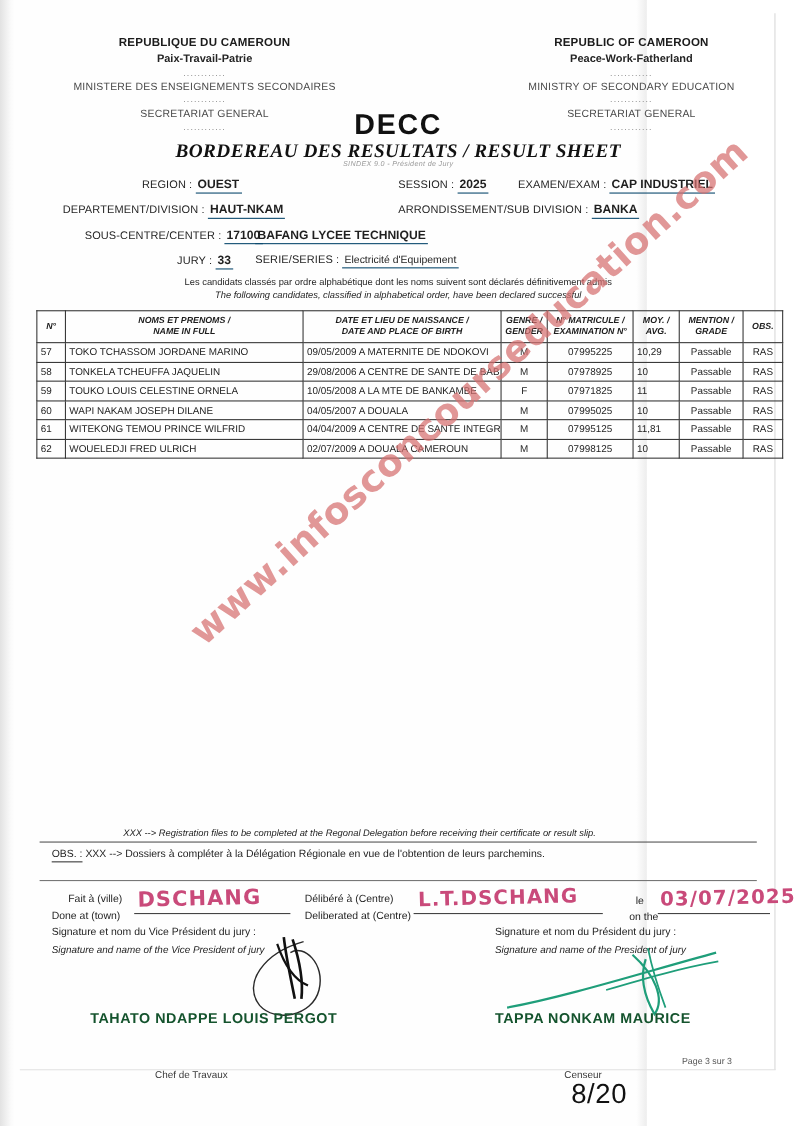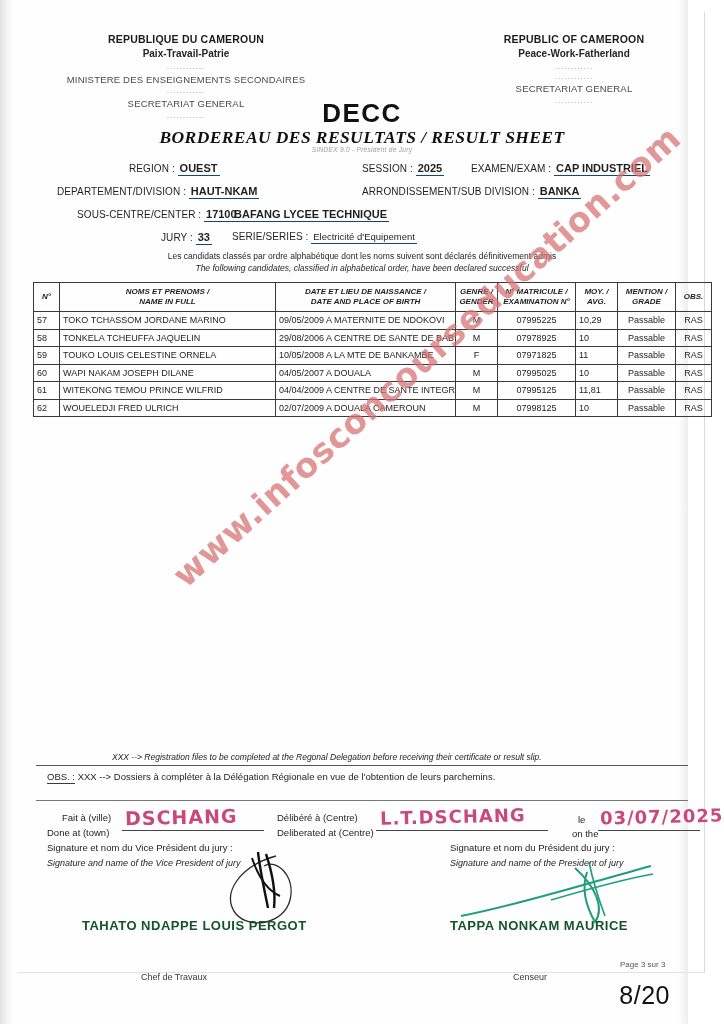--- a/index.html
+++ b/index.html
@@ -13,21 +13,21 @@
     position: relative;
     font-family: "Liberation Sans", sans-serif;
     color: #1a1a1a;
     overflow: hidden;
   }
 
   
   #page {
     position: absolute;
     left: 0; top: 0;
-    width: 688px;
+    width: 588px;
     height: 1024px;
     background: #fefefe;
   }
   .scan-edge-left {
     position: absolute;
     left: 0; top: 0;
     width: 14px; height: 1024px;
     background: linear-gradient(to right,#e2e2e2,#fafafa 70%,#ffffff);
   }
   .scan-edge-right {
@@ -329,20 +329,21 @@
     <div class="l3">MINISTERE DES ENSEIGNEMENTS SECONDAIRES</div>
     <div class="dots">............</div>
     <div class="l4">SECRETARIAT GENERAL</div>
     <div class="dots">............</div>
   </div>
 
   <div class="hdr hdr-right">
     <div class="l1">REPUBLIC OF CAMEROON</div>
     <div class="l2">Peace-Work-Fatherland</div>
     <div class="dots">............</div>
+    <div class="l3">MINISTRY OF SECONDARY EDUCATION</div>
     <div class="dots">............</div>
     <div class="l4">SECRETARIAT GENERAL</div>
     <div class="dots">............</div>
   </div>
 
   <div class="decc">DECC</div>
   <div class="sheet-title">BORDEREAU DES RESULTATS / RESULT SHEET</div>
   <div class="sindex">SINDEX 9.0 - Président de Jury</div>
 
   <div class="info r1a">

